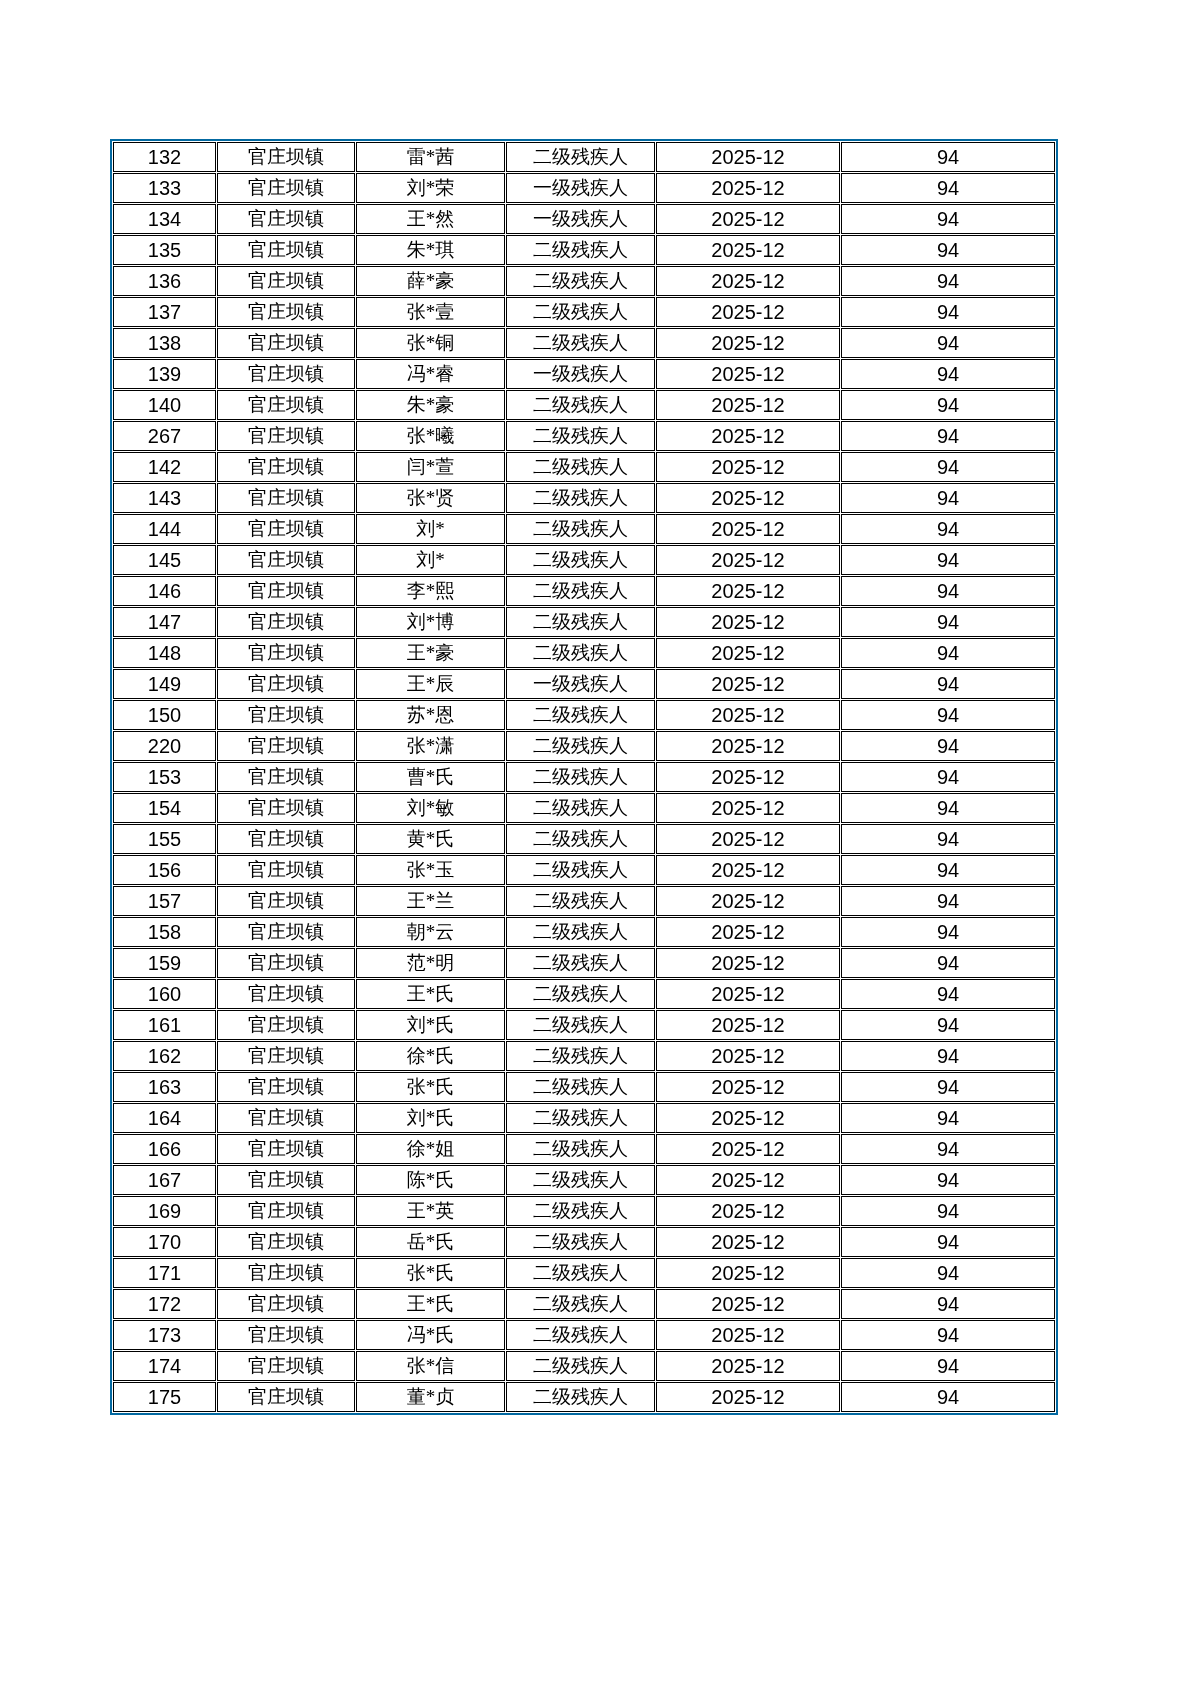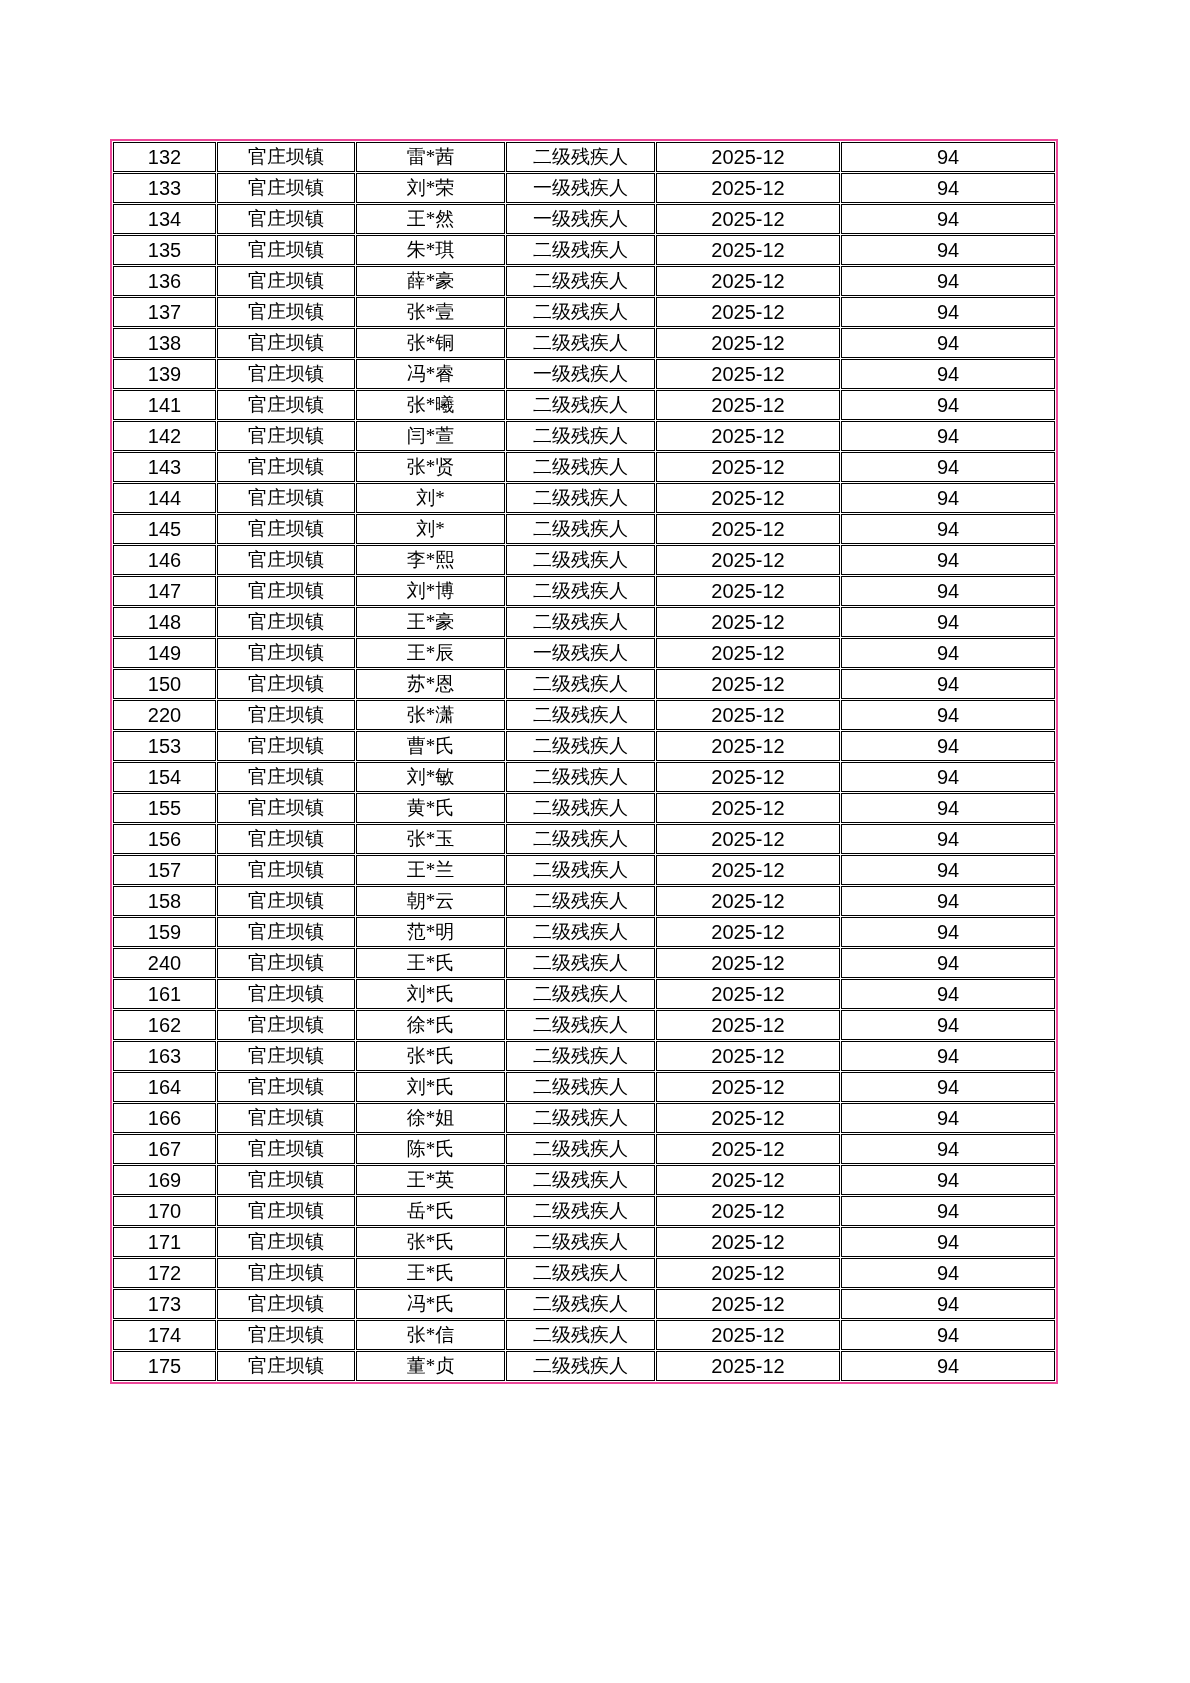--- a/index.html
+++ b/index.html
@@ -15,21 +15,21 @@
     overflow: hidden;
     font-family: "Liberation Sans", sans-serif;
     color: #000000;
   }
   table.benefit-table {
     position: absolute;
     left: 110px;
     top: 139px;
     border-collapse: separate;
     border-spacing: 1px;          
-    border: 2px solid #ec4899;
+    border: 2px solid #0369a1;
     table-layout: fixed;
     background: #ffffff;
   }
   table.benefit-table td {
     border: 1px solid #000000;
     height: 28px;
     line-height: 28px;
     padding: 0;
     text-align: center;
     vertical-align: middle;
@@ -120,21 +120,29 @@
         </tr>
         <tr>
           <td class="col-seq">139</td>
           <td class="col-town">官庄坝镇</td>
           <td class="col-name">冯*睿</td>
           <td class="col-disability-level">一级残疾人</td>
           <td class="col-month">2025-12</td>
           <td class="col-amount">94</td>
         </tr>
         <tr>
-          <td class="col-seq">141</td>
+          <td class="col-seq">140</td>
+          <td class="col-town">官庄坝镇</td>
+          <td class="col-name">朱*豪</td>
+          <td class="col-disability-level">二级残疾人</td>
+          <td class="col-month">2025-12</td>
+          <td class="col-amount">94</td>
+        </tr>
+        <tr>
+          <td class="col-seq">267</td>
           <td class="col-town">官庄坝镇</td>
           <td class="col-name">张*曦</td>
           <td class="col-disability-level">二级残疾人</td>
           <td class="col-month">2025-12</td>
           <td class="col-amount">94</td>
         </tr>
         <tr>
           <td class="col-seq">142</td>
           <td class="col-town">官庄坝镇</td>
           <td class="col-name">闫*萱</td>
@@ -264,21 +272,21 @@
         </tr>
         <tr>
           <td class="col-seq">159</td>
           <td class="col-town">官庄坝镇</td>
           <td class="col-name">范*明</td>
           <td class="col-disability-level">二级残疾人</td>
           <td class="col-month">2025-12</td>
           <td class="col-amount">94</td>
         </tr>
         <tr>
-          <td class="col-seq">240</td>
+          <td class="col-seq">160</td>
           <td class="col-town">官庄坝镇</td>
           <td class="col-name">王*氏</td>
           <td class="col-disability-level">二级残疾人</td>
           <td class="col-month">2025-12</td>
           <td class="col-amount">94</td>
         </tr>
         <tr>
           <td class="col-seq">161</td>
           <td class="col-town">官庄坝镇</td>
           <td class="col-name">刘*氏</td>

